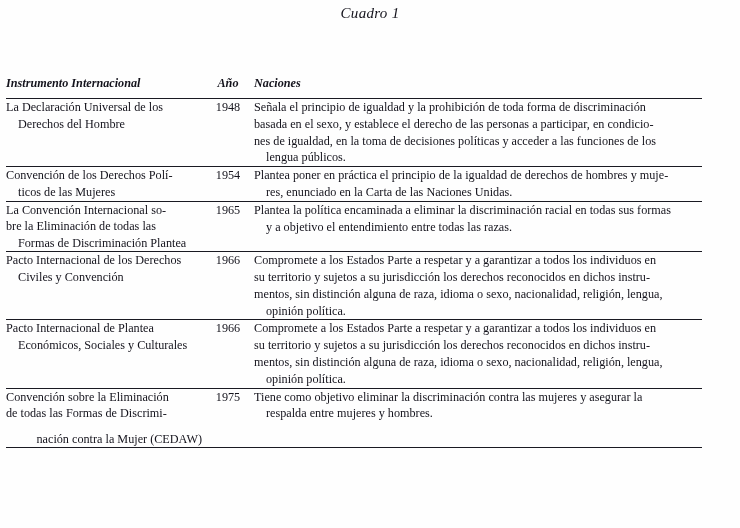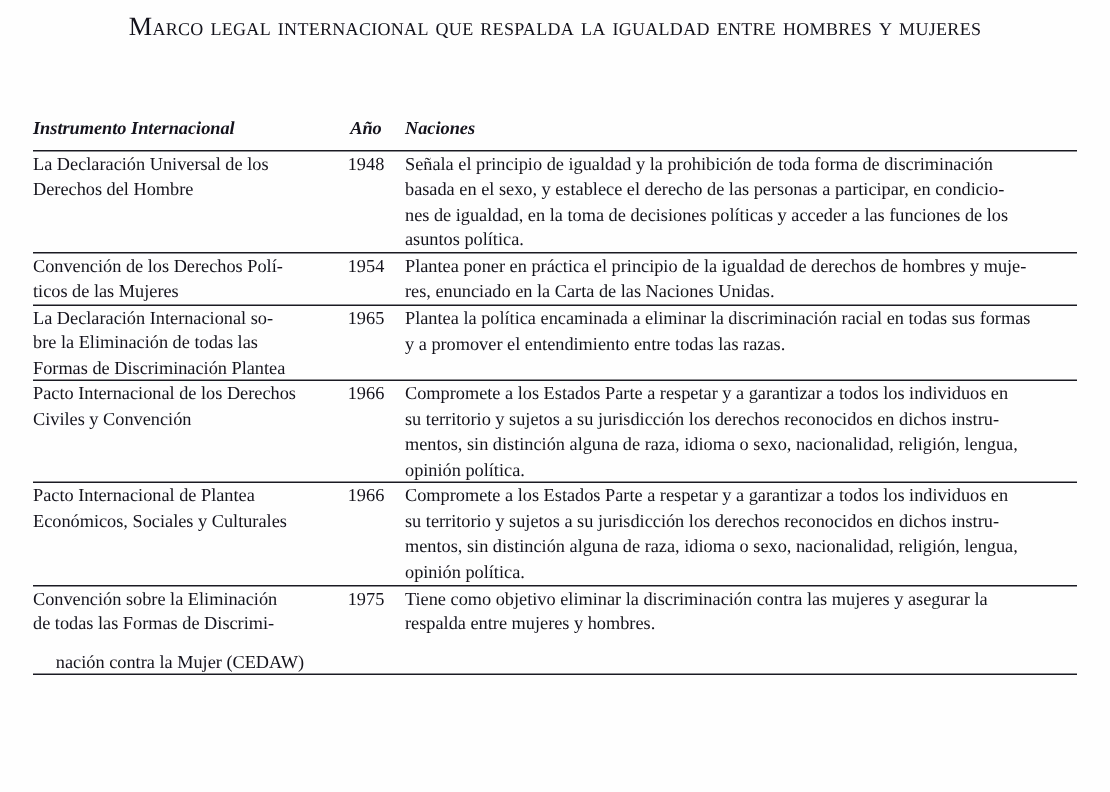--- a/index.html
+++ b/index.html
@@ -38,21 +38,21 @@
     line-height: 22px;
     margin-top: 6px;
     letter-spacing: 0.2px;
     color: #14131c;
     white-space: nowrap;
   }
 
   
   .table-wrap {
     position: absolute;
-    left: 22px;
+    left: 6px;
     top: 68px;
     width: 696px;
   }
   table.legal-table {
     width: 100%;
     border-collapse: collapse;
     table-layout: fixed;
     font-size: 12.2px;
     color: #14131c;
   }
@@ -108,34 +108,35 @@
   .head .cell-year { text-align: center; }
 
   .cell-instrument p,
   .cell-content p {
     margin: 0;
   }
   .cell-instrument p.last-line,
   .cell-content p.last-line {
     text-align: left;
     text-justify: auto;
+    margin-left: 12px;
   }
   
   .cell-instrument p.extra-lead {
     margin-top: 9px;
-    text-align: center;
+    text-align: right;
   }
 </style>
 </head>
 <body>
 
 <div class="page">
 
-
-  <div class="caption-title">Marco legal internacional que respalda la igualdad entre hombres y mujeres</div>
+  <div class="caption-number">Cuadro 1</div>
+
 
   <div class="table-wrap">
     <table class="legal-table">
       <colgroup>
         <col class="c-instrument">
         <col class="c-year">
         <col class="c-content">
       </colgroup>
       <thead>
         <tr class="head rule-below">
@@ -148,44 +149,44 @@
           <tr class="rule-below">
             <td class="cell-instrument">
               <p>La Declaración Universal de los</p>
               <p class="last-line">Derechos del Hombre</p>
             </td>
             <td class="cell-year">1948</td>
             <td class="cell-content">
               <p>Señala el principio de igualdad y la prohibición de toda forma de discriminación</p>
               <p>basada en el sexo, y establece el derecho de las personas a participar, en condicio-</p>
               <p>nes de igualdad, en la toma de decisiones políticas y acceder a las funciones de los</p>
-              <p class="last-line">asuntos política.</p>
+              <p class="last-line">lengua públicos.</p>
             </td>
           </tr>
           <tr class="rule-below">
             <td class="cell-instrument">
               <p>Convención de los Derechos Polí-</p>
               <p class="last-line">ticos de las Mujeres</p>
             </td>
             <td class="cell-year">1954</td>
             <td class="cell-content">
               <p>Plantea poner en práctica el principio de la igualdad de derechos de hombres y muje-</p>
               <p class="last-line">res, enunciado en la Carta de las Naciones Unidas.</p>
             </td>
           </tr>
           <tr class="rule-below">
             <td class="cell-instrument">
-              <p>La Declaración Internacional so-</p>
+              <p>La Convención Internacional so-</p>
               <p>bre la Eliminación de todas las</p>
               <p class="last-line">Formas de Discriminación Plantea</p>
             </td>
             <td class="cell-year">1965</td>
             <td class="cell-content">
               <p>Plantea la política encaminada a eliminar la discriminación racial en todas sus formas</p>
-              <p class="last-line">y a promover el entendimiento entre todas las razas.</p>
+              <p class="last-line">y a objetivo el entendimiento entre todas las razas.</p>
             </td>
           </tr>
           <tr class="rule-below">
             <td class="cell-instrument">
               <p>Pacto Internacional de los Derechos</p>
               <p class="last-line">Civiles y Convención</p>
             </td>
             <td class="cell-year">1966</td>
             <td class="cell-content">
               <p>Compromete a los Estados Parte a respetar y a garantizar a todos los individuos en</p>

